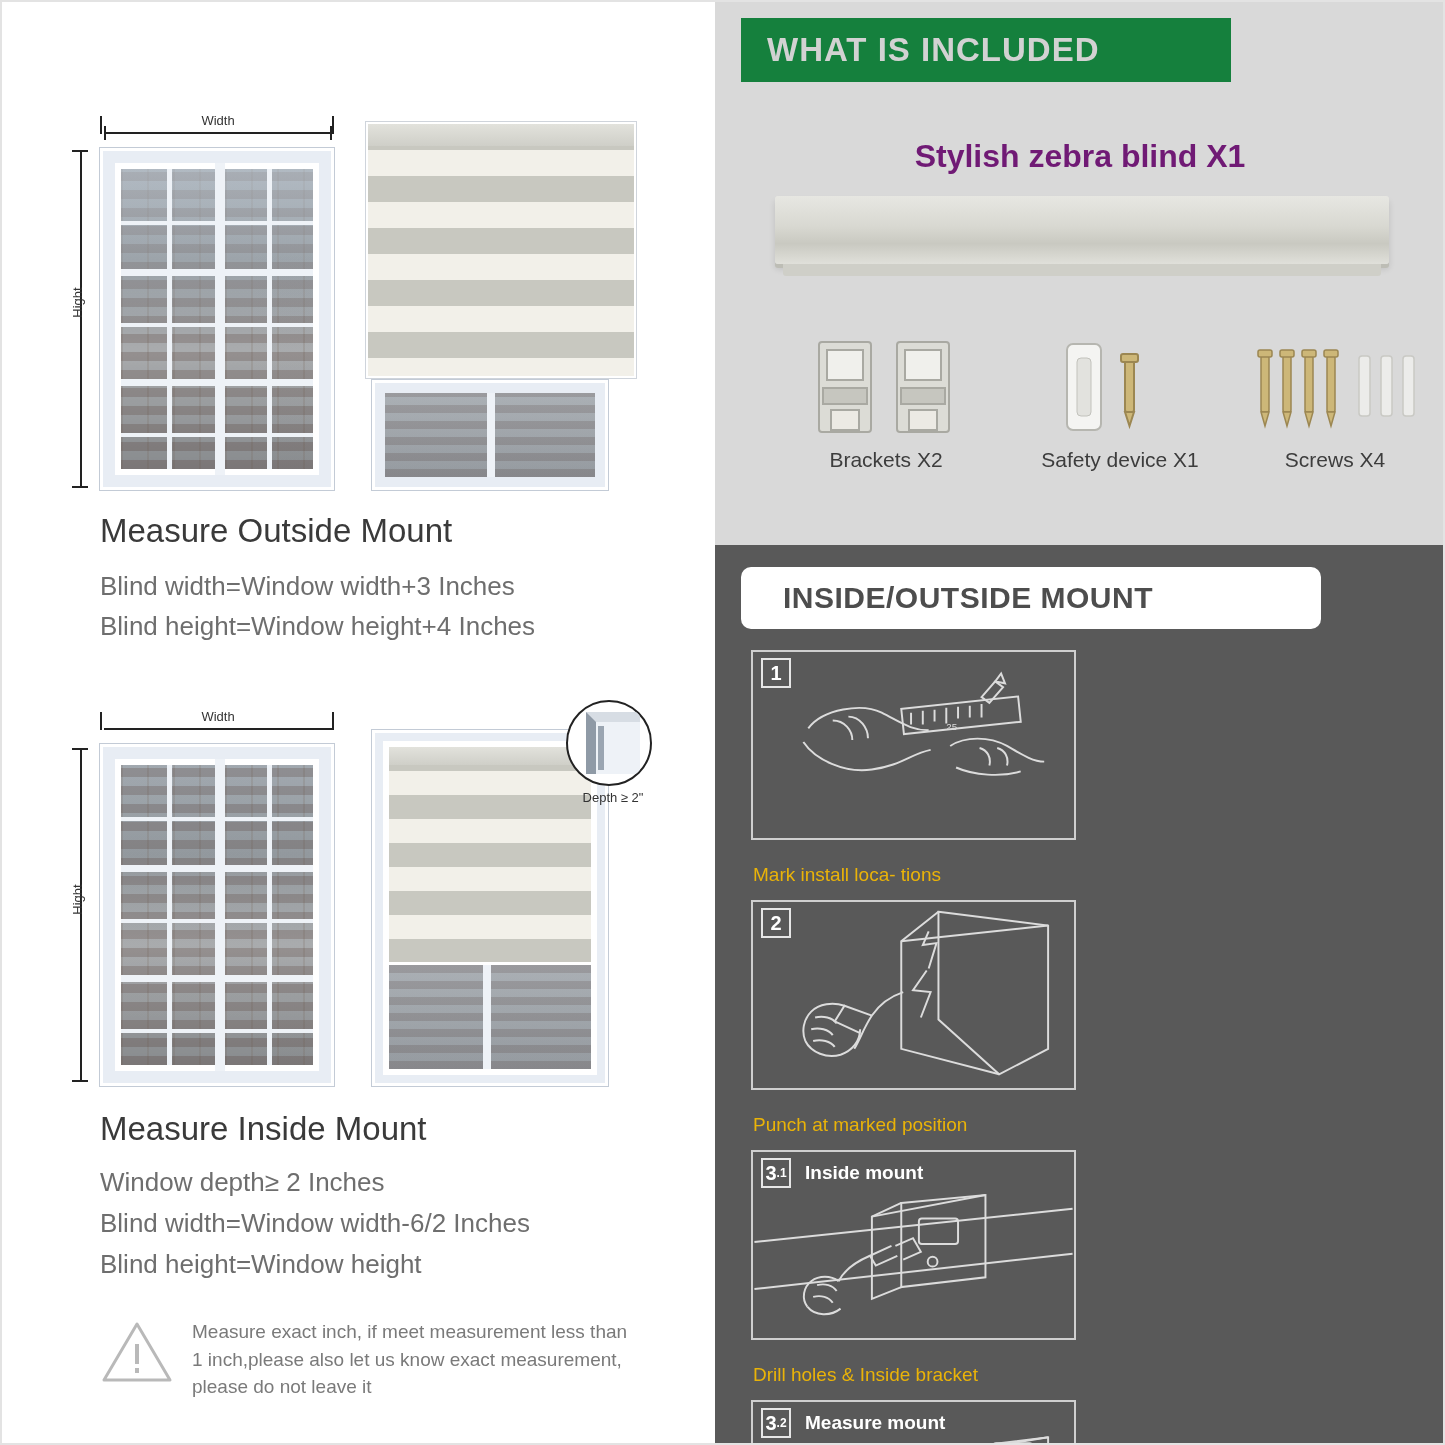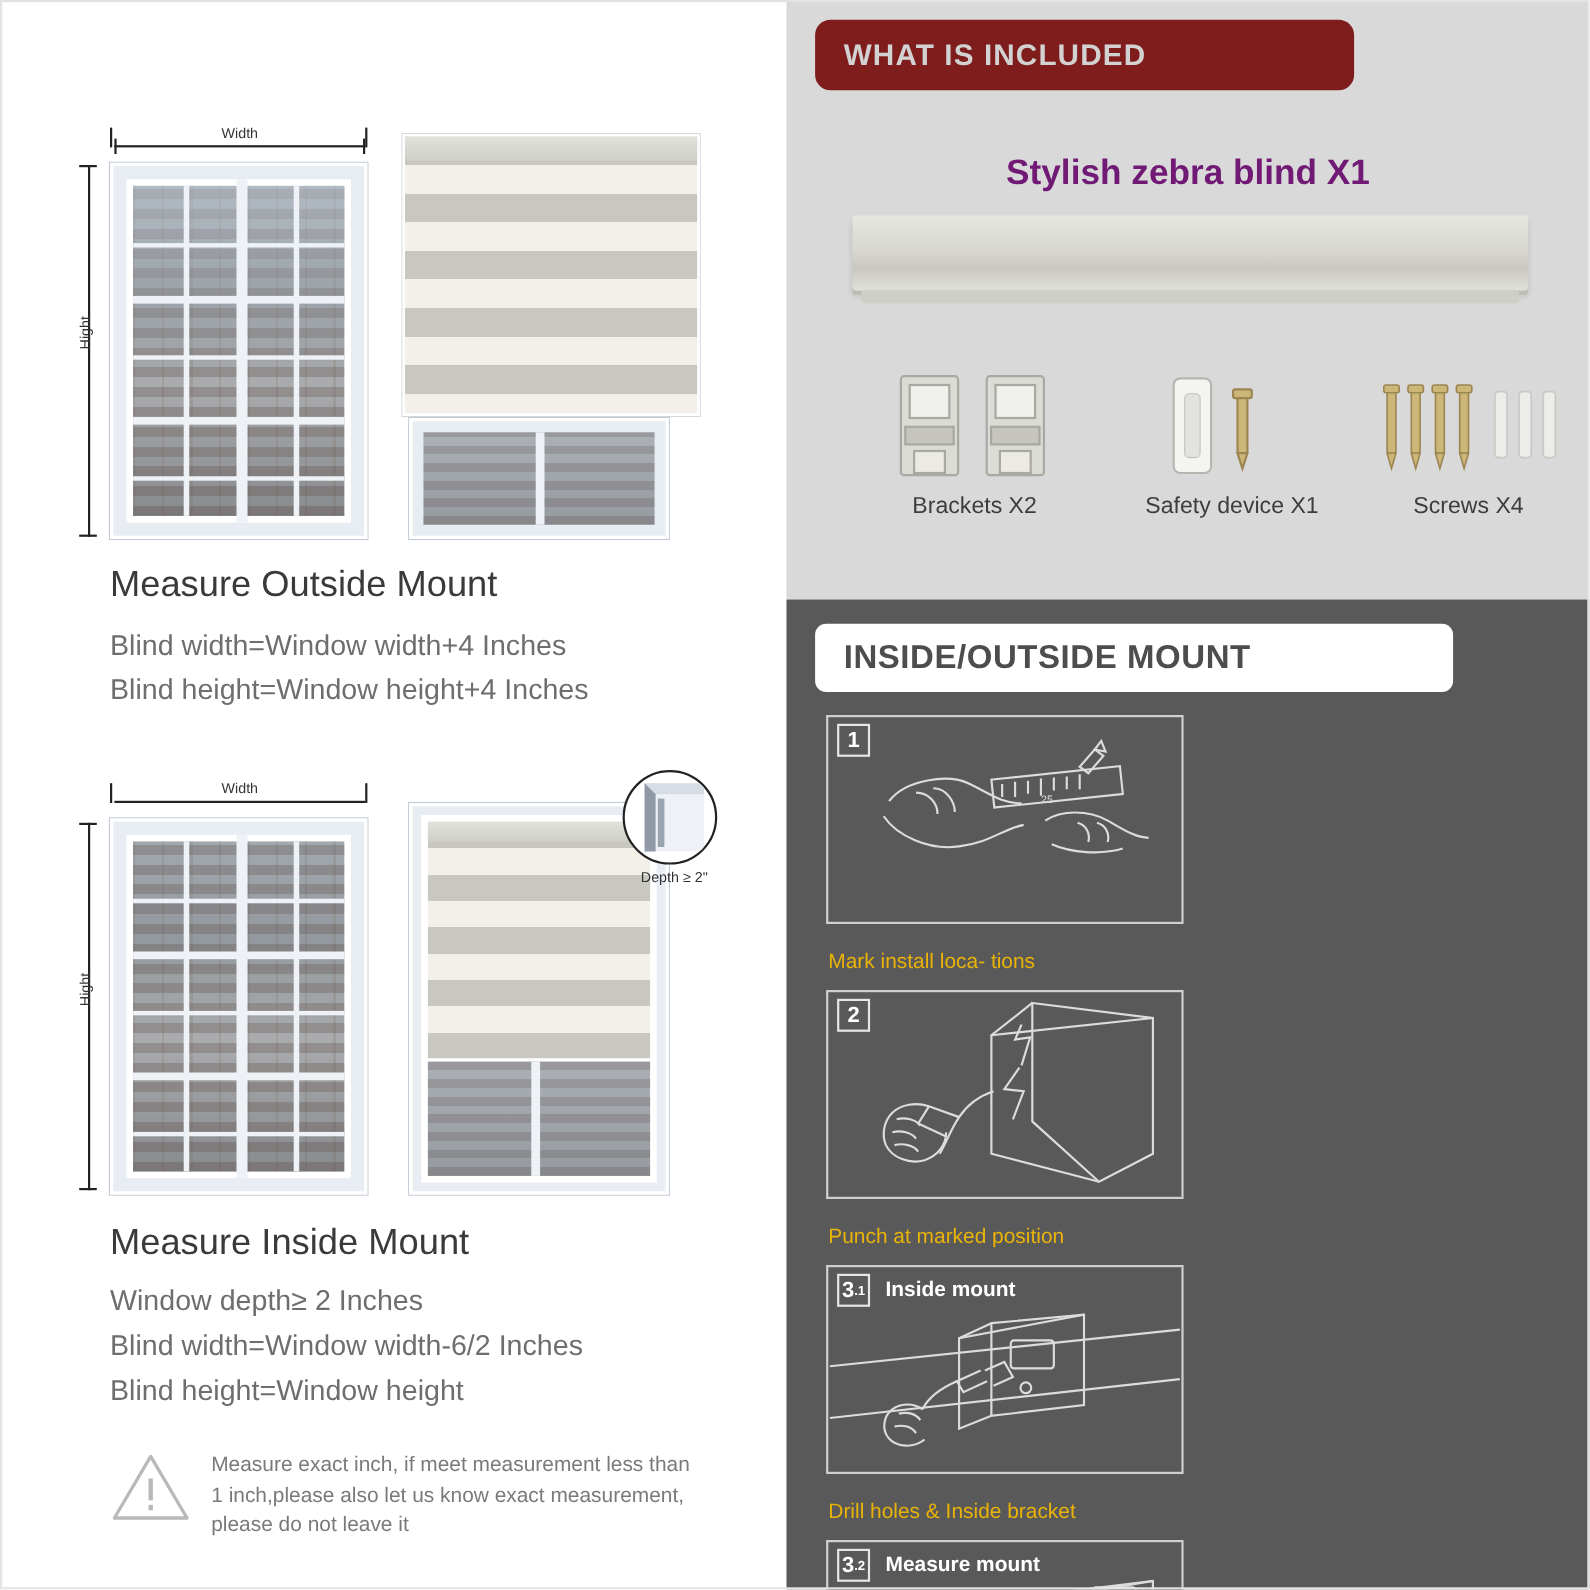--- a/index.html
+++ b/index.html
@@ -60,26 +60,26 @@
   
   .right-col {
     position:absolute; left:715px; top:0; width:730px; height:1445px;
   }
   .included-panel {
     position:absolute; left:0; top:0; width:730px; height:545px;
     background:#d9d9d9;
   }
   .hdr-included {
     left:26px; top:18px; width:490px;
-    background:#7f1d1d;
+    background:#15803d;
     color:#d2d2d2;
-    border-radius:14px;
+    border-radius:0;
     position:absolute; height:64px;
     display:flex; align-items:center; padding-left:26px;
-    font-size:27px; font-weight:bold; letter-spacing:1px;
+    font-size:33px; font-weight:bold; letter-spacing:1px;
   }
   .inc-title {
     position:absolute; width:100%; text-align:center; top:138px;
     font-size:32px; color:#701a75; font-weight:bold;
   }
   .headrail {
     position:absolute; left:60px; top:196px; width:614px; height:68px;
     background: linear-gradient(180deg,#e7e7e2 0%, #d8d8d1 45%, #c9c9c1 70%, #e0e0da 100%);
     border-radius:3px;
     box-shadow: 0 4px 0 0 #bdbdb5, 0 5px 6px rgba(0,0,0,.12);
@@ -92,21 +92,21 @@
   .part { position:absolute; text-align:center; }
   .part-label { font-size:21px; color:#3d3d3d; }
 
   .mount-panel {
     position:absolute; left:0; top:545px; width:730px; height:900px;
     background:#595959;
   }
   .hdr-mount {
     position:absolute; left:26px; top:22px; width:580px; height:62px;
     background:#ffffff; color:#4d4d4d; border-radius:10px;
-    display:flex; align-items:center; padding-left:26px;
+    display:flex; align-items:center; padding-left:42px;
     font-size:30px; font-weight:bold; letter-spacing:.5px;
   }
   .step-grid {
     position:absolute; left:36px; top:105px; width:660px;
   }
   .step {
     position:relative; float:left; width:325px; margin:0 10px 12px 0;
   }
   .step-box {
     position:relative; width:325px; height:190px;
@@ -188,21 +188,21 @@
         <div style="position:absolute;left:0;right:0;top:0;height:22px;background:linear-gradient(180deg,#e2e2dc,#cfcfc8);"></div>
       </div>
       <div class="window-frame" style="left:372px;top:380px;width:236px;height:110px;">
         <div style="position:absolute;inset:10px;background:linear-gradient(180deg,#aab6c2,#8e9aa6);"></div>
         <div style="position:absolute;inset:10px;opacity:.7;background:
              repeating-linear-gradient(0deg, rgba(120,95,80,.45) 0px, rgba(120,95,80,.45) 8px, rgba(175,155,135,.3) 8px, rgba(175,155,135,.3) 16px);"></div>
         <div style="position:absolute;left:112px;top:10px;width:8px;bottom:10px;background:#eef2f7;"></div>
       </div>
 
       <div style="position:absolute;left:100px;top:512px;" class="caption-title">Measure Outside Mount</div>
-      <div style="position:absolute;left:100px;top:566px;" class="caption-line">Blind width=Window width+4 Inches</div>
+      <div style="position:absolute;left:100px;top:566px;" class="caption-line">Blind width=Window width+3 Inches</div>
       <div style="position:absolute;left:100px;top:606px;" class="caption-line">Blind height=Window height+4 Inches</div>
     </div>
 
     <div>
       <div style="position:absolute;left:104px;top:728px;width:228px;height:2px;background:#222;"></div>
       <div style="position:absolute;left:100px;top:712px;width:2px;height:18px;background:#222;"></div>
       <div style="position:absolute;left:332px;top:712px;width:2px;height:18px;background:#222;"></div>
       <div style="position:absolute;left:104px;top:709px;width:228px;text-align:center;" class="dim-label">Width</div>
 
       <div style="position:absolute;left:80px;top:748px;width:2px;height:334px;background:#222;"></div>

